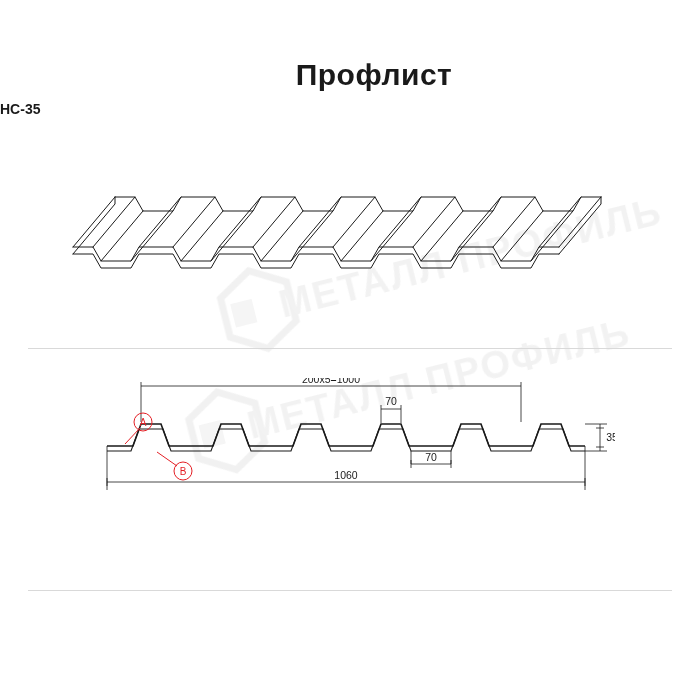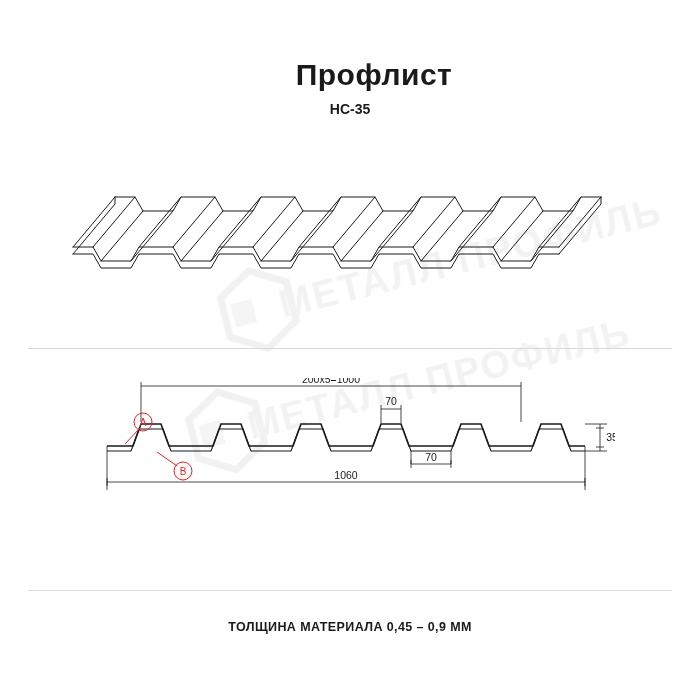--- a/index.html
+++ b/index.html
@@ -32,21 +32,21 @@
     font-weight: bold;
     letter-spacing: 0.5px;
     color: #1a1a1a;
     padding-left: 24px;
   }
   .subtitle {
     position: absolute;
     top: 101px;
     left: 0;
     width: 700px;
-    text-align: center;
+    text-align: left;
     font-size: 14px;
     font-weight: bold;
     color: #1a1a1a;
   }
   .footer-note {
     position: absolute;
     top: 620px;
     left: 0;
     width: 700px;
     text-align: center;
@@ -224,15 +224,14 @@
     <g stroke="#e31e24" fill="none" stroke-width="1">
       <circle cx="58" cy="44" r="9"></circle>
       <path d="M55 50 L40 66"></path>
       <circle cx="98" cy="93" r="9"></circle>
       <path d="M92 88 L72 74"></path>
     </g>
     <text x="58" y="48" font-size="10" text-anchor="middle" fill="#e31e24">A</text>
     <text x="98" y="97" font-size="10" text-anchor="middle" fill="#e31e24">B</text>
   </svg>
 
-  <div class="footer-note">ТОЛЩИНА МАТЕРИАЛА 0,45 – 0,9 ММ</div>
 
 </div>
 
 </body></html>

